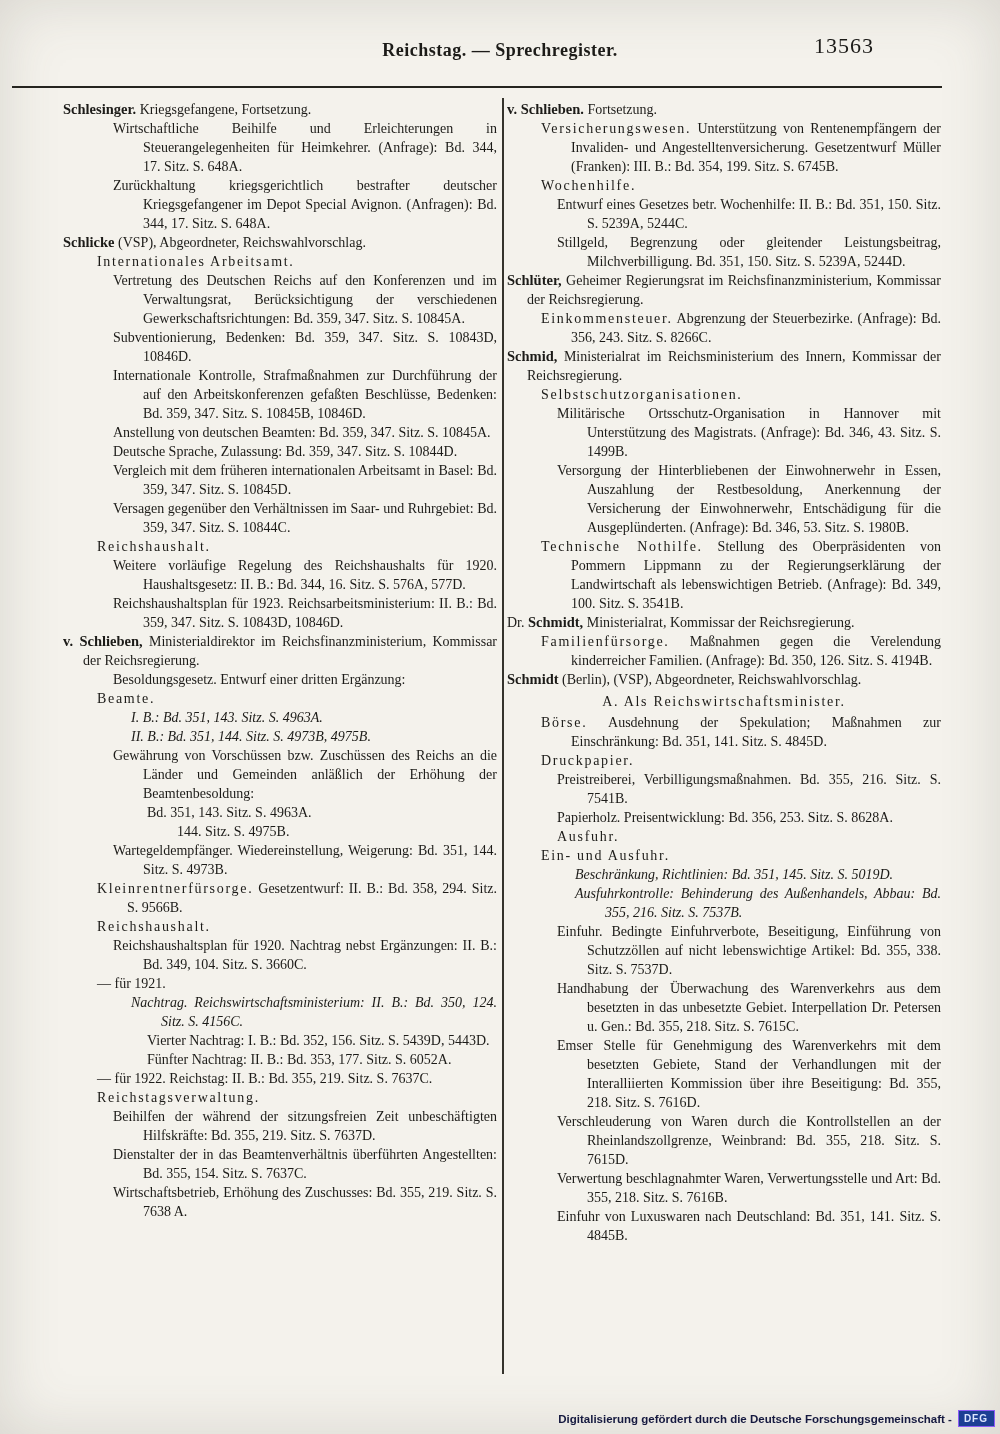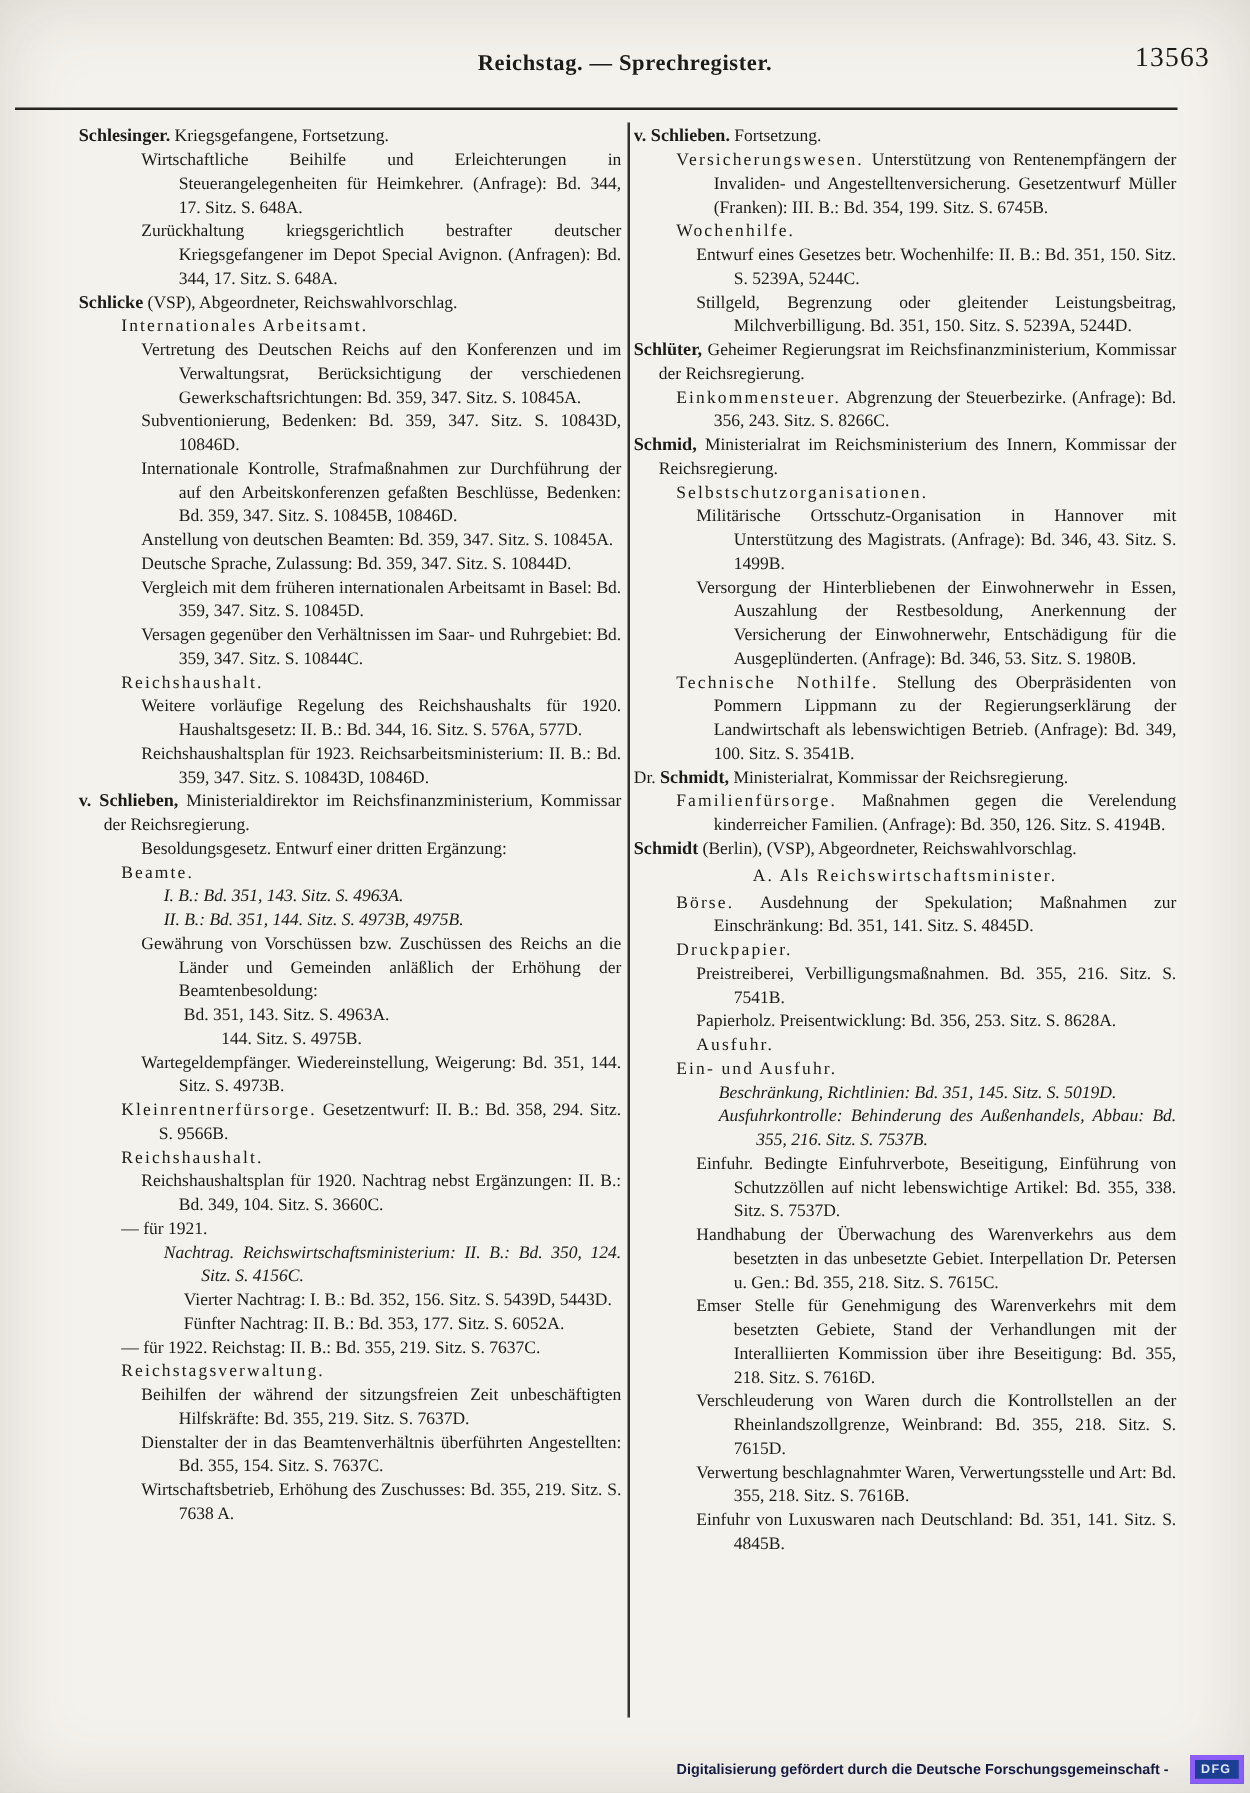--- a/index.html
+++ b/index.html
@@ -14,21 +14,21 @@
     overflow:hidden;
     color:#1c1b18;
     box-shadow:inset 0 0 60px rgba(90,85,70,.18);
   }
   #header-title{
     position:absolute;top:40px;left:0;width:1000px;
     text-align:center;font-size:18px;font-weight:bold;
     letter-spacing:.5px;
   }
   #page-number{
-    position:absolute;top:33px;left:908px;
+    position:absolute;top:33px;left:814px;
     font-size:22px;letter-spacing:1px;
   }
   #header-rule{
     position:absolute;top:86px;left:12px;width:930px;
     border-top:2px solid #25241f;
   }
   #columns{
     position:absolute;top:98px;left:63px;
     display:flex;align-items:flex-start;
   }
@@ -47,31 +47,31 @@
   .line{text-align:justify;hyphens:auto;-webkit-hyphens:auto;}
   .lv1{padding-left:64px;text-indent:-30px;}
   .lv2{padding-left:80px;text-indent:-30px;}
   .lv3{padding-left:98px;text-indent:-30px;font-style:italic;}
   .lv4{padding-left:114px;text-indent:-30px;}
   .lv5{padding-left:146px;text-indent:-32px;}
   .center{text-align:center;padding-left:0;text-indent:0;margin:3px 0 2px 0;}
   .spaced{letter-spacing:1.7px;}
   #footer{
     position:absolute;bottom:7px;right:5px;
-    display:flex;align-items:center;gap:17px;
+    display:flex;align-items:center;gap:6px;
     font-family:"Liberation Sans","DejaVu Sans",sans-serif;
   }
   #footer-text{
     font-size:11.5px;font-weight:bold;color:#15193f;
   }
   #dfg-logo{
     display:inline-block;background:#1c3f94;color:#dce6ff;
     font-size:10px;font-weight:bold;letter-spacing:1px;
     padding:2px 6px 2px 5px;line-height:11px;
-    border:4px solid #8b5cf6;
+    border:1px solid #8b5cf6;
   }
 </style>
 </head>
 <body>
 
 <div id="page">
   <div id="header-title">Reichstag. — Sprechregister.</div>
   <div id="page-number">13563</div>
   <div id="header-rule"></div>
 

